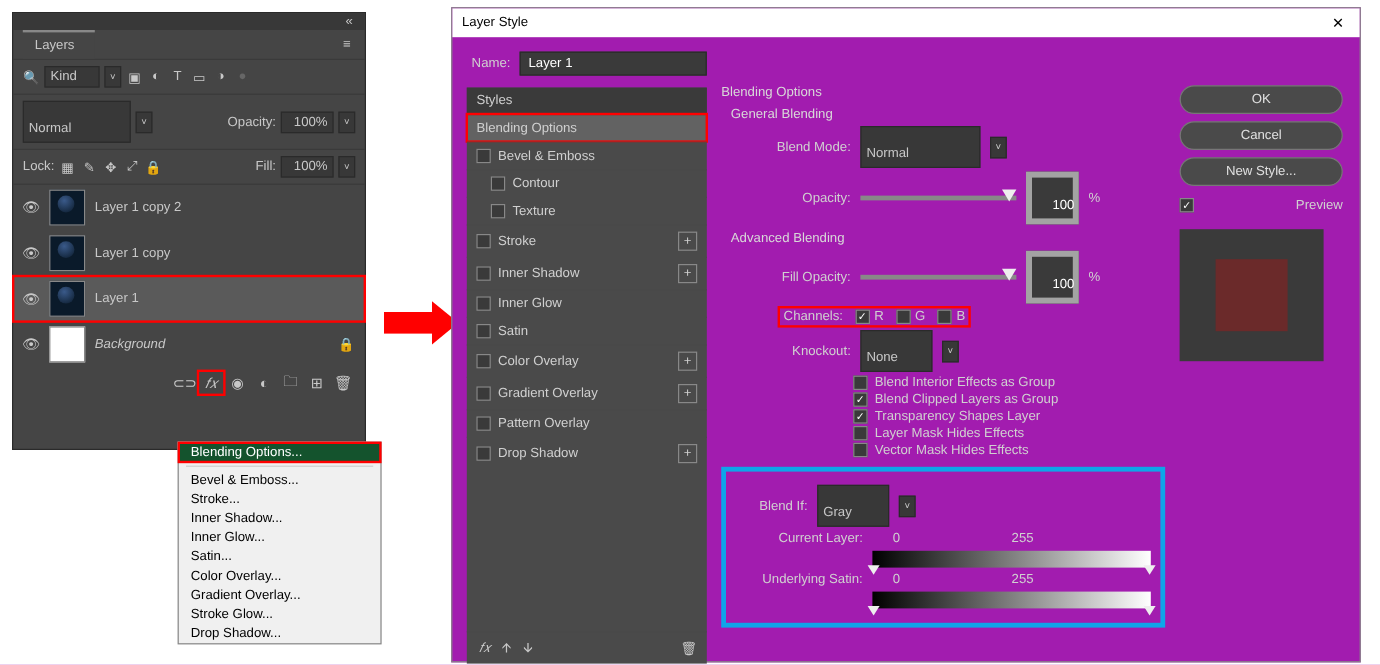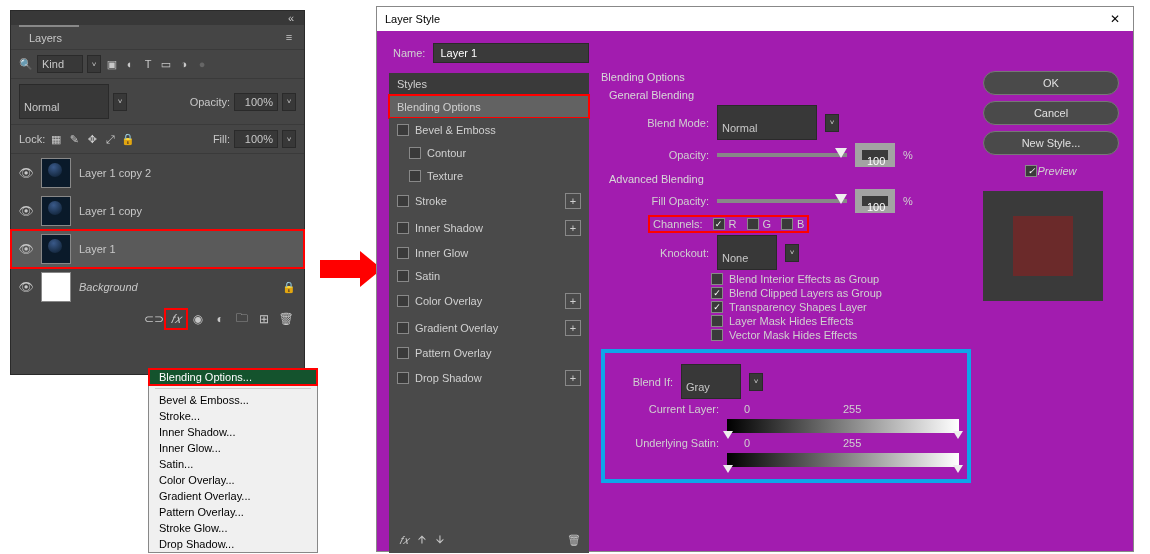--- a/index.html
+++ b/index.html
@@ -52,32 +52,32 @@
 .cb { width: 12px; height: 12px; border: 1px solid #888; display: inline-flex; align-items: center; justify-content: center; font-size: 9px; background: #3a3a3a; }
 .cb.on::after { content: "✓"; color: #fff; }
 .styles-foot { display: flex; gap: 4px; align-items: center; padding: 6px 8px; border-top: 1px solid #4a4a4a; margin-top: auto; }
 .styles-wrap { background: #4a4a4a; display: flex; flex-direction: column; height: 480px; }
 .sec-hd { color: #d8d8d8; margin-bottom: 6px; }
 .sub-hd { color: #d8d8d8; margin: 6px 0 4px 8px; }
 .form-row { display: flex; align-items: center; gap: 8px; margin: 3px 0 3px 18px; }
 .form-row .lbl { width: 90px; text-align: right; }
 .slider { flex: 1; height: 4px; background: #888; position: relative; max-width: 130px; }
 .slider::after { content: ""; position: absolute; right: 0; top: -5px; width: 0; height: 0; border-left: 6px solid transparent; border-right: 6px solid transparent; border-top: 10px solid #eee; }
-.valbox { background: #3a3a3a; border: 7px solid #a3a3a3; color: #fff; width: 40px; height: 18px; text-align: center; padding: 5px; }
+.valbox { background: #3a3a3a; border: 5px solid #a3a3a3; color: #fff; width: 40px; height: 18px; text-align: center; padding: 17px; }
 .channels-row { outline: 2px solid #f00; outline-offset: -1px; padding: 2px 4px; display: inline-flex; align-items: center; gap: 10px; margin-left: 48px; }
 .adv-cb-row { display: flex; align-items: center; gap: 6px; margin: 2px 0 2px 110px; }
 .blendif { border: 4px solid #0ea5e9; padding: 8px; margin-top: 8px; }
 .grad-row { display: flex; align-items: center; gap: 8px; margin: 4px 0; }
 .grad-row .glbl { width: 106px; text-align: right; }
 .grad-bar { flex: 1; height: 14px; background: linear-gradient(to right, #000, #fff); position: relative; }
 .grad-bar::before { content: ""; position: absolute; left: -4px; top: -6px; width: 0; height: 0; border-left: 5px solid transparent; border-right: 5px solid transparent; border-bottom: 8px solid #eee; }
 .grad-bar::after { content: ""; position: absolute; right: -4px; top: -6px; width: 0; height: 0; border-left: 5px solid transparent; border-right: 5px solid transparent; border-bottom: 8px solid #eee; }
 .grad-bar.low::before, .grad-bar.low::after { top: auto; bottom: -6px; border-bottom: none; border-top: 8px solid #eee; }
 .btn { background: #4a4a4a; border: 1px solid #777; color: #e0e0e0; border-radius: 12px; height: 24px; display: flex; align-items: center; justify-content: center; }
-.preview-row { display: flex; align-items: center; gap: 0; justify-content: center; margin-top: 4px; font-style: italic; }
+.preview-row { display: flex; align-items: center; gap: 0; justify-content: space-between; margin-top: 4px; }
 .preview-box { width: 120px; height: 110px; background: #3a3a3a; margin-top: 8px; display: flex; align-items: center; justify-content: center; }
 .preview-sq { width: 60px; height: 60px; background: #6b2a2a; }
 .eye { font-size: 12px; }
 .lock { font-size: 11px; }
 </style>
 </head>
 <body>
 
 <div class="panel layers-panel">
   <div class="lp-top">
@@ -153,21 +153,20 @@
 <div class="fx-menu">
   <div class="mi sel">Blending Options...</div>
   <div class="sep"></div>
   <div class="mi">Bevel &amp; Emboss...</div>
   <div class="mi">Stroke...</div>
   <div class="mi">Inner Shadow...</div>
   <div class="mi">Inner Glow...</div>
   <div class="mi">Satin...</div>
   <div class="mi">Color Overlay...</div>
   <div class="mi">Gradient Overlay...</div>
-  <div class="mi">Pattern Overlay...</div>
   <div class="mi">Stroke Glow...</div>
   <div class="mi">Drop Shadow...</div>
 </div>
 
 <div class="arrow">
   <div class="arrow-body"></div>
     <div class="arrow-head"></div>
 </div>
 
 <div class="panel dialog">

